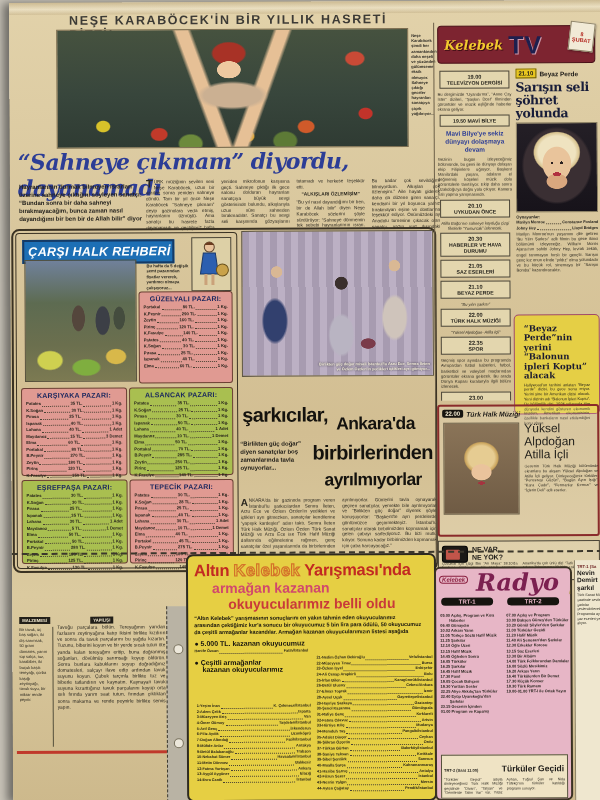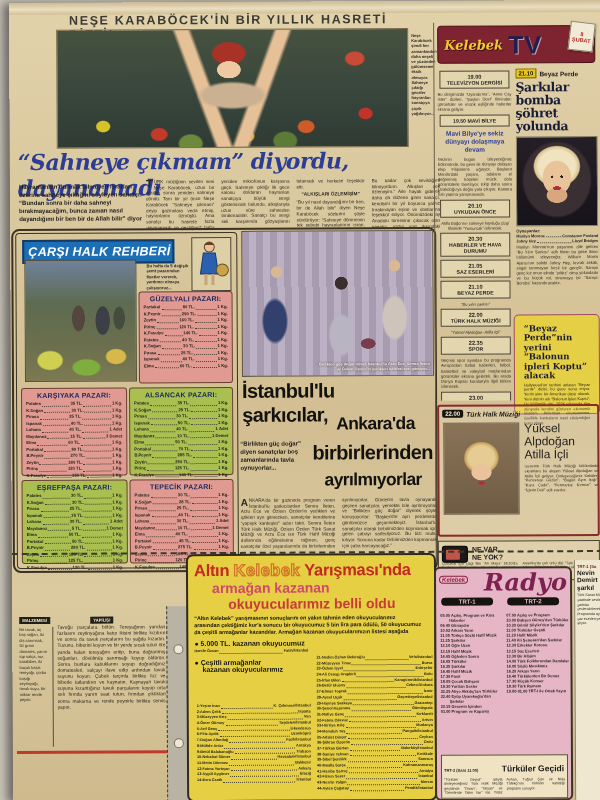--- a/index.html
+++ b/index.html
@@ -167,21 +167,21 @@
 #ct-intro{font-size:5.4px;line-height:1.3;font-weight:bold;color:#17150f;margin-top:3px;width:97%}
 .cthead{font-size:7px;font-weight:900;color:#17150f;margin-top:4px}
 .wrow{display:flex;align-items:flex-end;font-size:3.8px;font-weight:bold;line-height:1.5;color:#211e16}
 .wrow .l{flex:1;border-bottom:1px dotted #4a4334;margin:0 1px 1px}
 #ct-left{position:absolute;left:8px;top:148px;width:114px}
 #ct-right{position:absolute;left:128px;top:100px;width:116px}
 #ct-prize{width:114px;margin-top:2px}
 
 
 #radio{left:422px;top:566px;width:138px;height:234px;background:#e7b6c6;border:2px solid #3a3223;border-radius:6px;padding:3px;overflow:hidden}
-#rd-brand{display:flex;align-items:flex-start;gap:16px}
+#rd-brand{display:flex;align-items:flex-start;gap:8px}
 #rd-kb{font-size:6px;font-weight:bold;font-style:italic;color:#8a2140;border:1px solid #8a2140;border-radius:4px;padding:0 2px;margin-top:4px}
 #rd-title{font-family:"DejaVu Serif",serif;font-style:italic;font-weight:bold;font-size:24px;color:#7c2150;line-height:.9}
 #rdtag{position:relative;width:20px;height:24px;font-size:4.5px;transform:rotate(8deg);padding-top:6px;background:#e8c61f;margin-left:4px}
 .rpill{background:#16140f;color:#e7b6c6;font-size:6px;font-weight:bold;text-align:center;border-radius:6px;padding:1px 0;width:52px;margin:2px 0 2px 2px}
 #rd-c1{position:absolute;left:4px;top:44px;width:63px}
 #rd-c2{position:absolute;left:70px;top:44px;width:63px}
 .rrow{font-size:3.9px;font-weight:bold;line-height:1.3;padding-left:9px;text-indent:-9px;color:#26231c}
 #rd-feat{position:absolute;left:4px;top:186px;width:127px;height:44px;background:#efe3c4;border:1px solid #55503c;padding:2px}
 #rd-ftag{font-size:4px;font-weight:bold}
 #rd-ft{font-family:Liberation Sans, sans-serif;font-weight:bold;font-size:8.5px;display:inline;margin-left:19px}
@@ -662,21 +662,20 @@
             <span>1 Kg.</span>
           </div>
         </div>
     </div>
   </div>
 
   <div class="a" id="ph-singers">
     <div id="sg-cap">Birlikten güç doğar misali İstanbul'lu Arzu Ece, Semra İleten ve Özlem Özden'in yedikleri içtikleri ayrı gitmiyor...</div>
   </div>
   <div class="a" id="singers">
-    <div class="a hl" id="sg-l1">İstanbul'lu</div>
     <div class="a hl" id="sg-l2">şarkıcılar,</div>
     <div class="a hl" id="sg-r1">Ankara'da</div>
     <div class="a hl" id="sg-r2">birbirlerinden</div>
     <div class="a hl" id="sg-r3">ayrılmıyorlar</div>
     <div class="a" id="sg-stand">“Birlikten güç doğar” diyen sanatçılar boş zamanlarında tavla oynuyorlar...</div>
     <div class="a" id="sg-body">
       <span class="dc">A</span><span>NKARA'da bir gazinoda program veren İstanbul'lu şarkıcılardan Semra İleten, Arzu Ece ve Özlem Özden'in yedikleri ve içtikleri ayrı gitmezken, sanatçılar kendilerine “yapışık kardeşler” adını taktı. Semra İleten Türk Halk Müziği, Özlem Özden Türk Sanat Müziği ve Arzu Ece ise Türk Hafif Müziği dallarında eğilmelerine rağmen, genç sanatçılar özel yaşamlarında da birbirlerinden ayrılmıyorlar.</span>
       <span>Günlerini tavla oynayarak geçiren sanatçılar, yemekte bile ayrılmıyorlar ve “Birlikten güç doğar” diyerek şöyle konuşuyorlar: “Başkent'te ayrı perdelerde gönlümüzce geçinmekteyiz. İstanbul'lu sanatçılar olarak birbirimizden kopmamak için gelen çabayı sarfediyoruz. Bu bizi mutlu kılıyor. Sonuna kadar birbirimizden kopmamak için çaba harcayacağız.”</span>
     </div>
     <div class="a" id="sg-by">Erhan GÖĞEM</div>
@@ -737,21 +736,21 @@
           </div>
 
         </div>
     </div>
 
     <div id="tvright">
       <div id="bp-row">
         <span id="bp-time">21.10</span>
         <span id="bp-label">Beyaz Perde</span>
       </div>
-      <div id="bp-head">Şarkılar bomba şöhret yolunda</div>
+      <div id="bp-head">Sarışın seli şöhret yolunda</div>
       <div id="ph-marilyn"></div>
       <div id="castlab">Oynayanlar:</div>
       <div>
 
       <div class="crow">
             <span>Marilyn Monroe</span>
             <span class="l"></span>
             <span>Constance Fosland</span>
           </div>
           <div class="crow">

